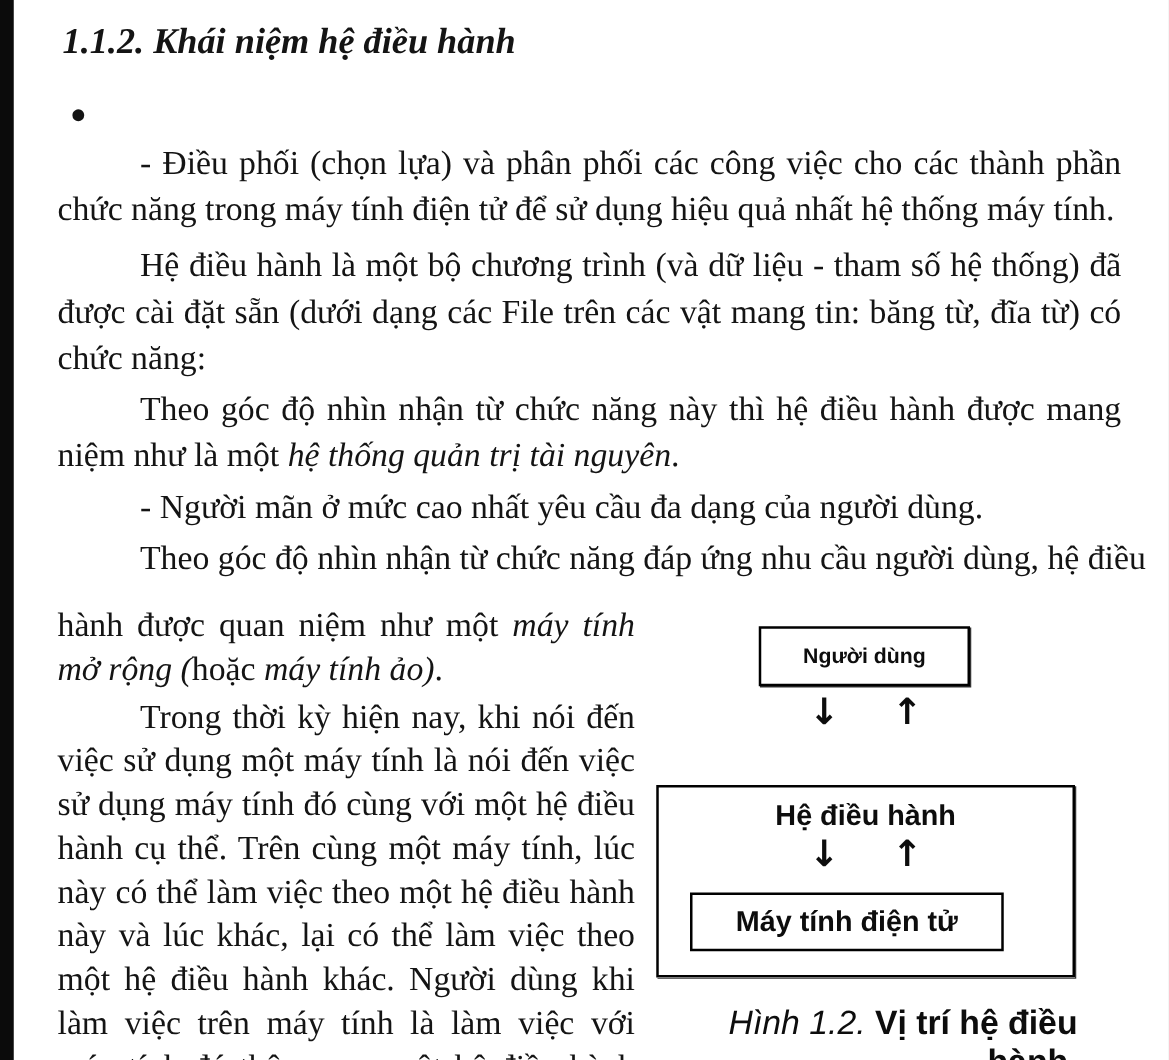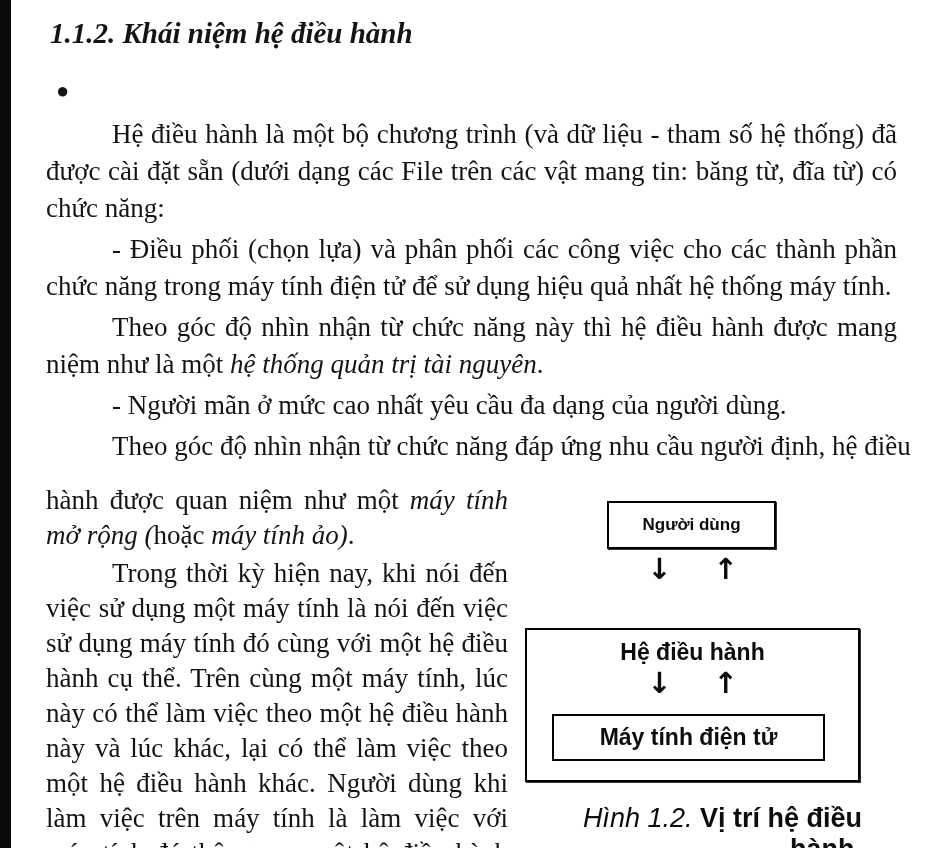--- a/index.html
+++ b/index.html
@@ -119,21 +119,21 @@
   }
   .os-label {
     margin-top: 9px;
     text-align: center;
     font-weight: 700; font-size: 23px;
   }
   .arrow-row.row2 { margin-top: 1px; }
   .inner-box {
     position: absolute;
     left: 25px; top: 84px;
-    width: 273px; height: 47px;
+    width: 251px; height: 47px;
     border: 2px solid #000;
     box-sizing: border-box;
     display: flex; align-items: center; justify-content: center;
     font-weight: 700; font-size: 23px;
   }
   .caption {
     position: absolute;
     left: 0; top: 320px;
     width: 100%;
     text-align: right;
@@ -149,29 +149,29 @@
   <div class="scan-bar"></div>
 
   <div class="content">
 
     <h1 class="heading">1.1.2. Khái niệm hệ điều hành</h1>
 
     <div class="bullet-row">
       <span class="bullet-marker">●</span>
     </div>
 
+    <p class="para">- Điều phối (chọn lựa) và phân phối các công việc cho các thành phần chức năng trong máy tính điện tử để sử dụng hiệu quả nhất hệ thống máy tính.</p>
+
     <p class="para first">Hệ điều hành là một bộ chương trình (và dữ liệu - tham số hệ thống) đã được cài đặt sẵn (dưới dạng các File trên các vật mang tin: băng từ, đĩa từ) có chức năng:</p>
 
-    <p class="para">- Điều phối (chọn lựa) và phân phối các công việc cho các thành phần chức năng trong máy tính điện tử để sử dụng hiệu quả nhất hệ thống máy tính.</p>
-
     <p class="para"><span>Theo góc độ nhìn nhận từ chức năng này thì hệ điều hành được mang niệm như là một </span><span class="it">hệ thống quản trị tài nguyên</span><span>.</span></p>
 
     <p class="para">- Người mãn ở mức cao nhất yêu cầu đa dạng của người dùng.</p>
 
-    <p class="p-line1">Theo góc độ nhìn nhận từ chức năng đáp ứng nhu cầu người định, hệ điều</p>
+    <p class="p-line1">Theo góc độ nhìn nhận từ chức năng đáp ứng nhu cầu người dùng, hệ điều</p>
 
     <div class="section-b">
       <div class="left-col">
         <p class="para-narrow cont"><span>hành được quan niệm như một </span><span class="it">máy tính mở rộng (</span><span>hoặc </span><span class="it">máy tính ảo)</span><span>.</span></p>
 
         <p class="para-narrow indented">Trong thời kỳ hiện nay, khi nói đến việc sử dụng một máy tính là nói đến việc sử dụng máy tính đó cùng với một hệ điều hành cụ thể. Trên cùng một máy tính, lúc này có thể làm việc theo một hệ điều hành này và lúc khác, lại có thể làm việc theo một hệ điều hành khác. Người dùng khi làm việc trên máy tính là làm việc với máy tính đó thông qua một hệ điều hành xác định nào đó.</p>
       </div>
 
       <div class="figure">
 

